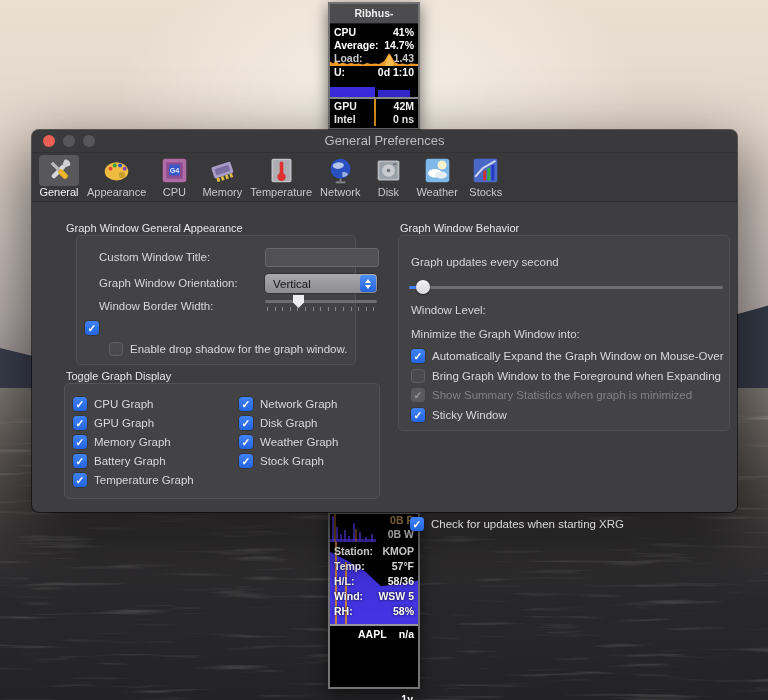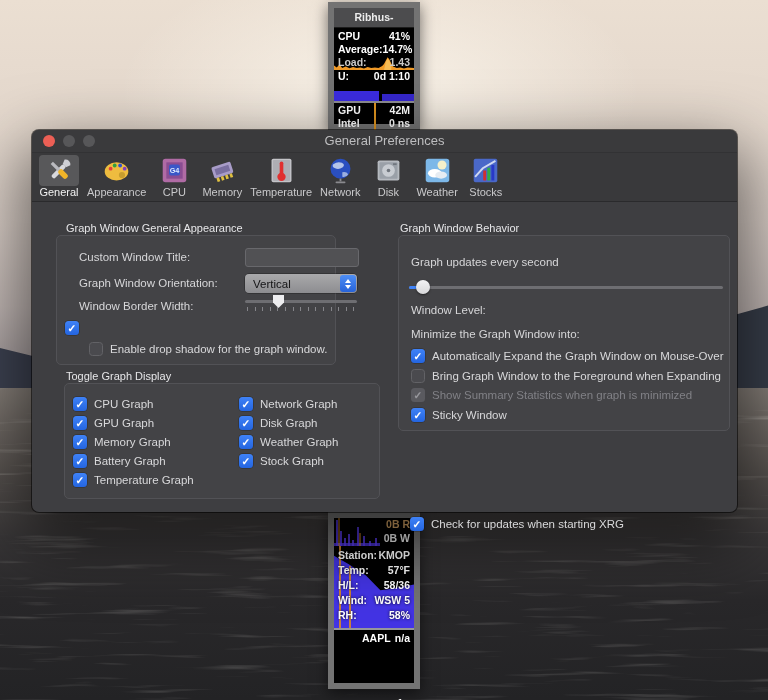--- a/index.html
+++ b/index.html
@@ -14,21 +14,21 @@
   .mtn{position:absolute;background:#3c4150;}
   .mtn-left{left:0;top:338px;width:210px;height:55px;
             clip-path:polygon(0 18%,18% 35%,45% 62%,75% 85%,100% 100%,0 100%);}
   .mtn-right{right:0;top:300px;width:240px;height:92px;background:#373d49;
              clip-path:polygon(100% 6%,78% 22%,52% 48%,22% 78%,0 100%,100% 100%);}
   .water{position:absolute;left:0;top:388px;width:768px;height:312px;
          background:linear-gradient(180deg,#837c76 0%,#6e6863 12%,#55504d 28%,#383637 48%,#29282a 68%,#232325 100%);}
   .water-tex{position:absolute;left:0;top:0;}
 
   
-  .widget{position:absolute;background:#000;border:6px solid #737373;box-sizing:border-box;
+  .widget{position:absolute;background:#000;border:2px solid #737373;box-sizing:border-box;
           box-shadow:0 4px 14px rgba(0,0,0,.55);color:#fff;font-size:10.5px;font-weight:bold;}
   .top-widget{left:328px;top:2px;width:92px;height:128px;}
   .bottom-widget{left:328px;top:512px;width:92px;height:177px;}
   .wg-title{height:19px;line-height:19px;text-align:center;background:#4c4c4e;color:#ececec;
             border-bottom:1px solid #1c1c1c;font-size:10.5px;}
   .wg-row{display:flex;justify-content:space-between;padding:0 4px;height:13px;line-height:13px;position:relative;}
   .wg-cpu{padding-top:2px;}
   .wg-graph-row{height:14px;}
   .wg-graph-row .cpu-graph{position:absolute;left:0;top:0;width:100%;height:14px;}
   .wg-graph-row span{position:relative;z-index:1;color:#c9c9c9;}
@@ -354,21 +354,21 @@
               <path d="M4.5 23 L13 13.5 L27 5.5" stroke="#cfd8f0" stroke-width="2.2" fill="none"></path>
             </svg>
           </span>
           <span class="tb-label">Stocks</span>
         </div>
       </div>
 
     <div class="content">
 
       <div class="section-label" style="left:34px;top:20px">Graph Window General Appearance</div>
-      <div class="groupbox" style="left:24px;top:33px;width:280px;height:130px">
+      <div class="groupbox" style="left:44px;top:33px;width:280px;height:130px">
         <div class="fieldlabel" style="left:22px;top:15px">Custom Window Title:</div>
         <div class="textfield" style="left:188px;top:12px;width:112px"></div>
         <div class="fieldlabel" style="left:22px;top:41px">Graph Window Orientation:</div>
         <div class="popup" style="left:188px;top:38px;width:112px">
           <span>Vertical</span>
           <span class="cap">
               <span class="up"></span>
               <span class="down"></span>
             </span>
         </div>

